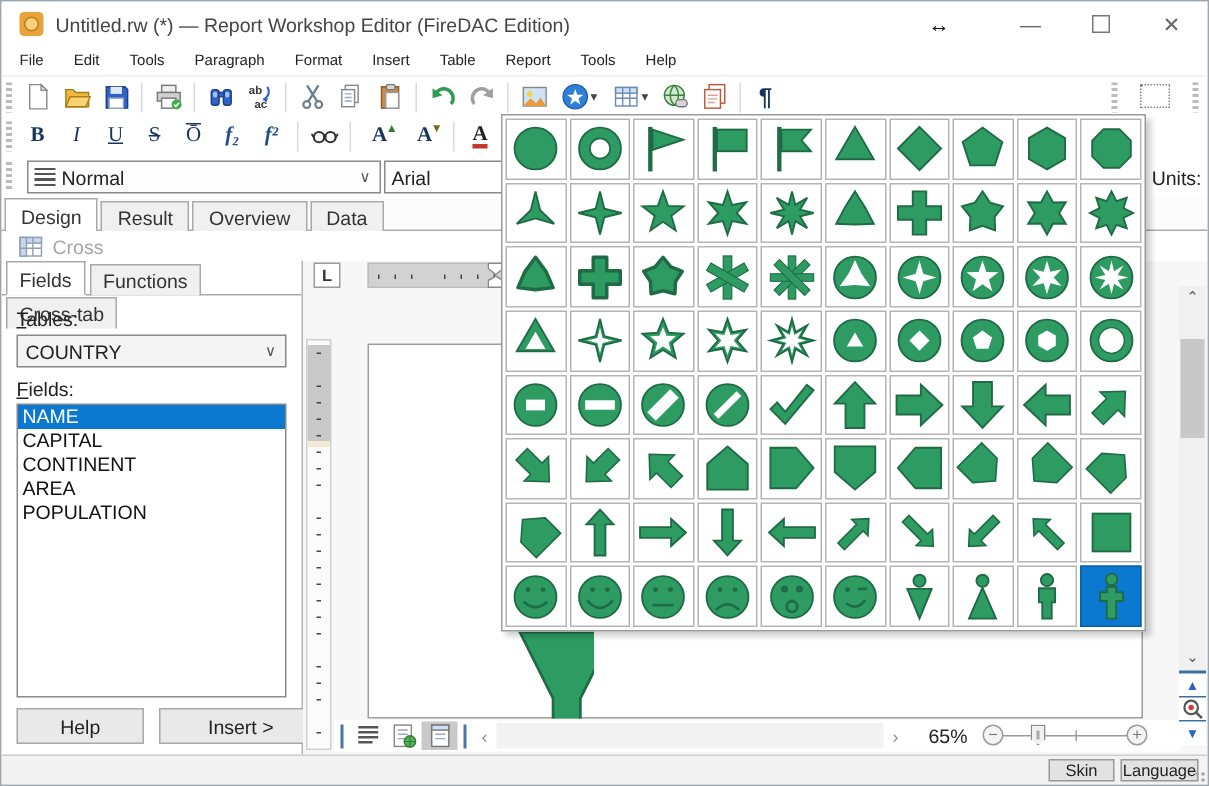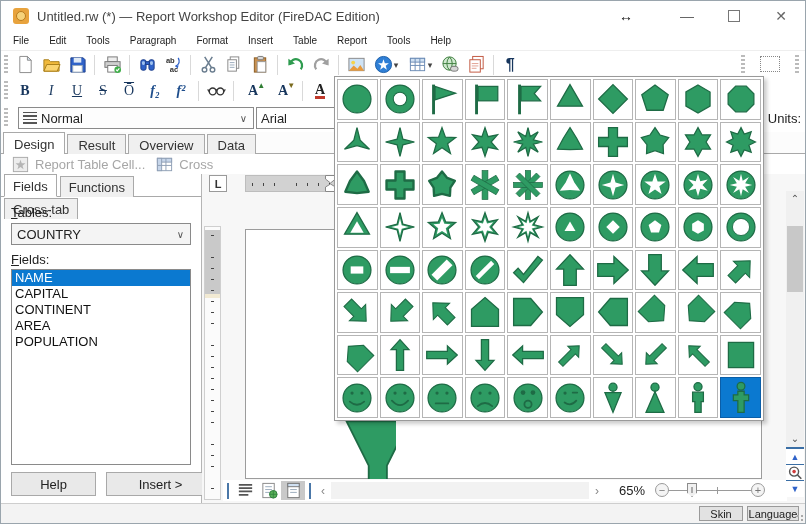--- a/index.html
+++ b/index.html
@@ -342,29 +342,20 @@
     </div>
     <div class="units">Units:</div>
   </div>
 
   <div class="tabrow" id="doctabs"><span class="dtab active">Design</span><span class="dtab">Result</span><span class="dtab">Overview</span><span class="dtab">Data</span></div>
 
   <div class="subtb" id="subtb">
       <span class="sub-item">
         <span class="ic">
           <svg width="19" height="19" viewBox="0 0 20 20">
-            <rect x="2.5" y="2.5" width="15" height="15" fill="#ededed" stroke="#a9a9a9"></rect>
-            <polygon points="10.0,5.0 11.3,8.7 15.2,8.8 12.1,11.2 13.2,14.9 10.0,12.7 6.8,14.9 7.9,11.2 4.8,8.8 8.7,8.7" fill="#b5b5b5"></polygon>
-          </svg>
-        </span>
-        <span>Report Table Cell...</span>
-      </span>
-      <span class="sub-item">
-        <span class="ic">
-          <svg width="19" height="19" viewBox="0 0 20 20">
             <rect x="2.5" y="3.5" width="15" height="13" fill="#fff" stroke="#8f9fb5"></rect>
             <rect x="2.5" y="3.5" width="15" height="4" fill="#c7d6ea" stroke="#8f9fb5"></rect>
             <rect x="2.5" y="3.5" width="4.5" height="13" fill="#c7d6ea" stroke="#8f9fb5"></rect>
             <path d="M11.5,3.5 v13 M2.5,11 h15" stroke="#8f9fb5"></path>
           </svg>
         </span>
         <span>Cross</span>
       </span>
     </div>
 

